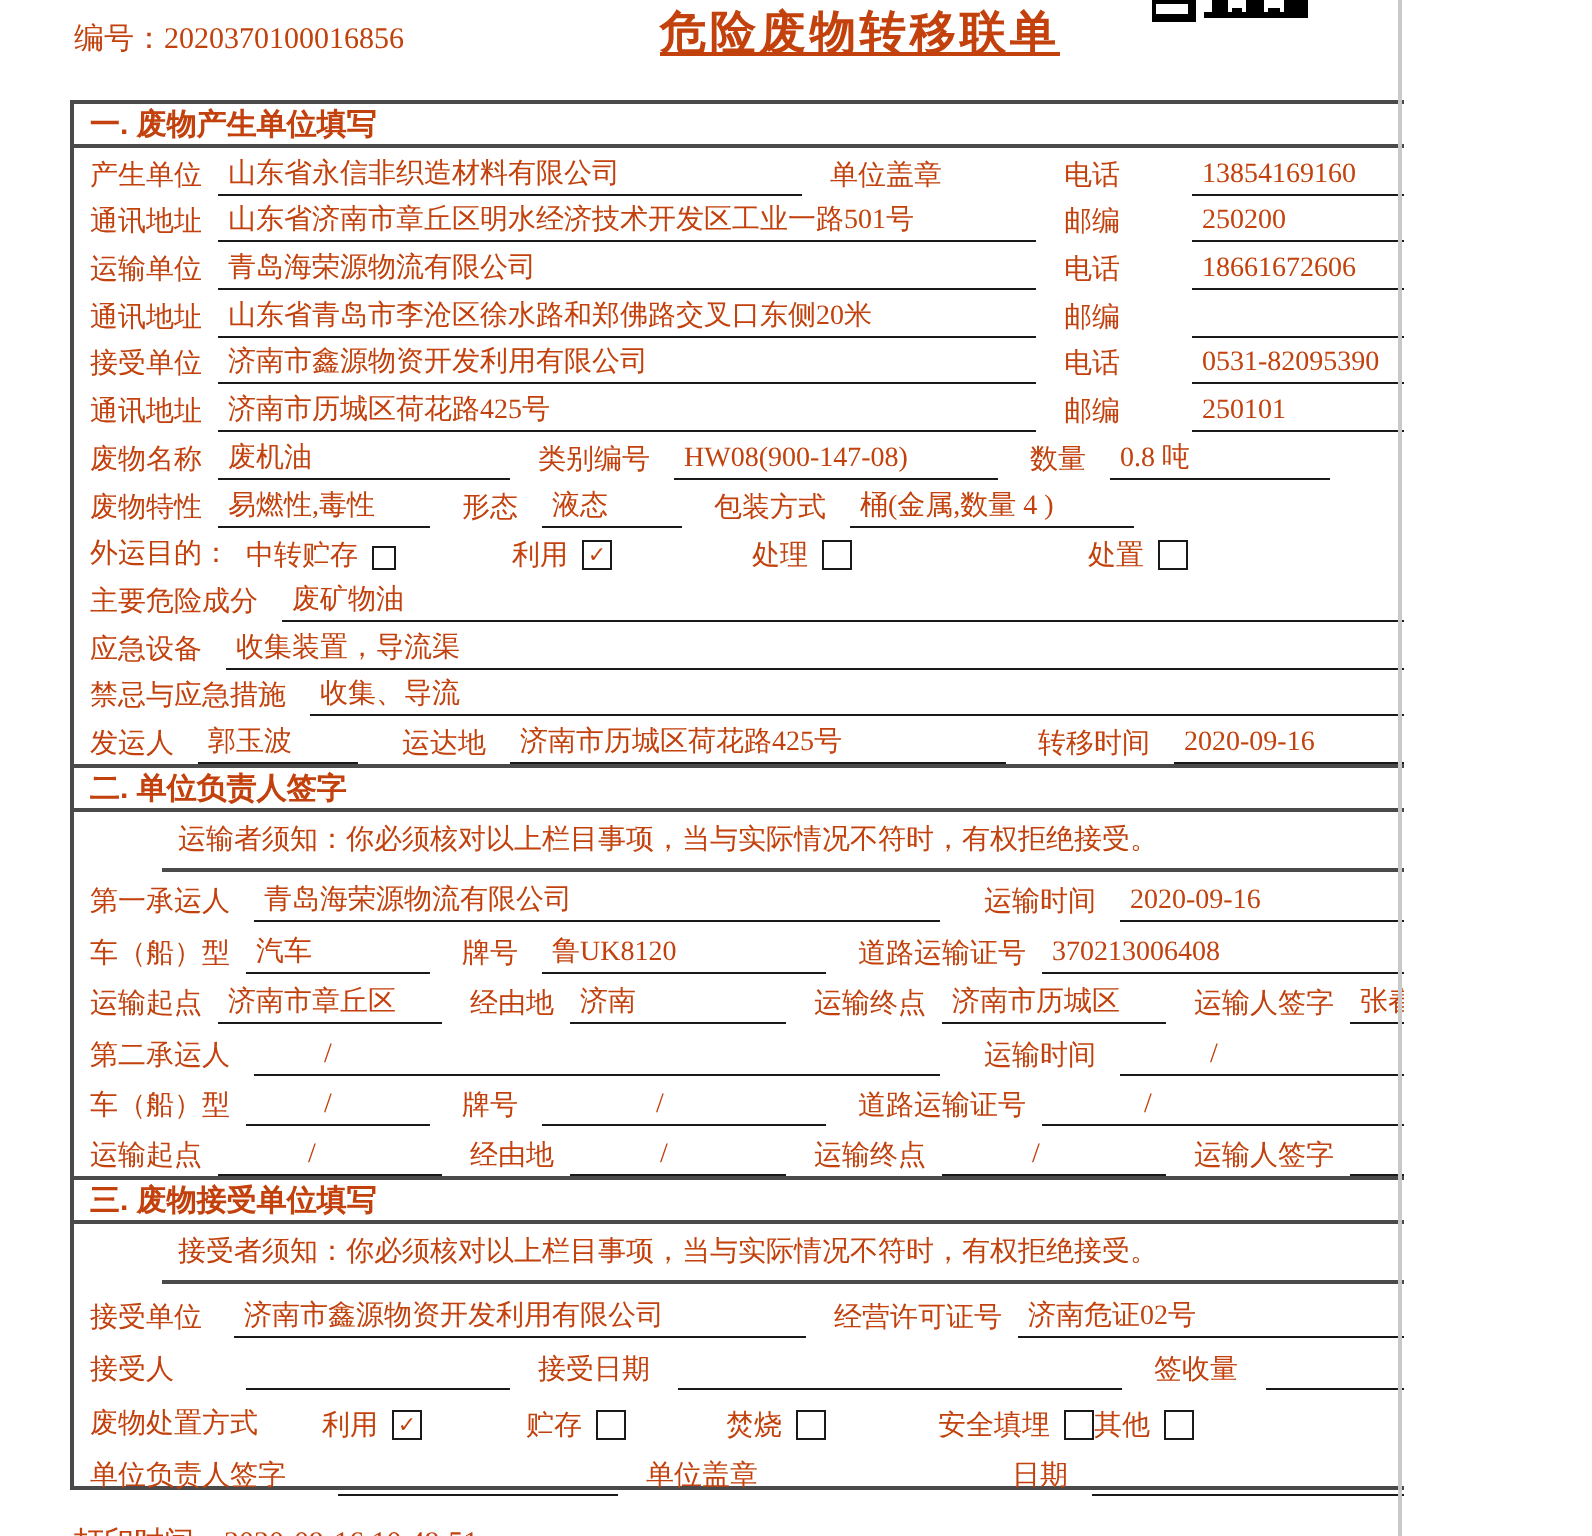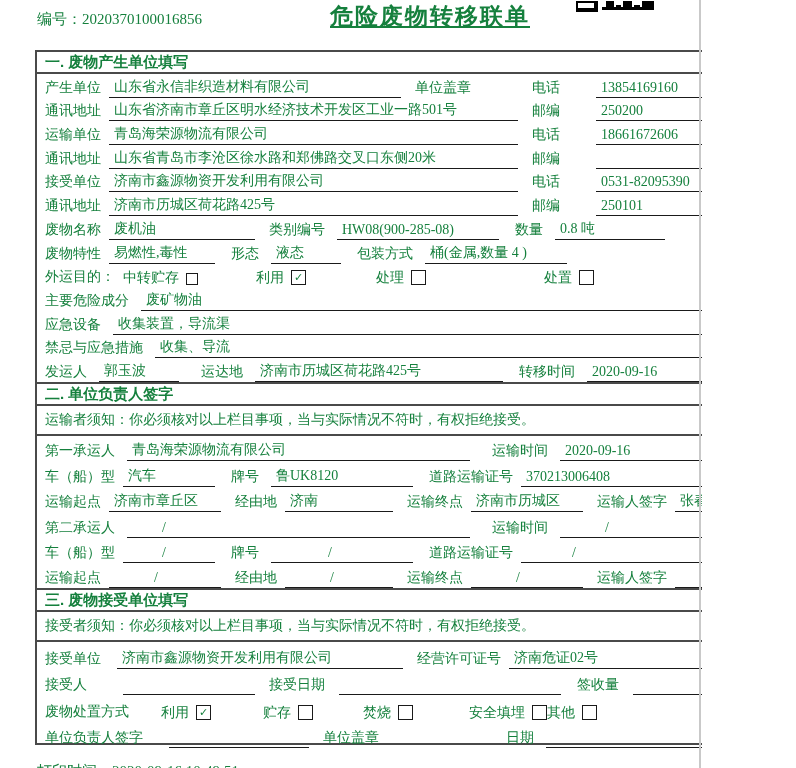--- a/index.html
+++ b/index.html
@@ -1,29 +1,29 @@
 <!DOCTYPE html>
 <html><head>
 <meta charset="utf-8">
 <style>
   html,body{margin:0;padding:0;background:#ffffff;}
   .page{position:relative;width:702px;height:768px;background:#fff;overflow:hidden;
-        font-family:"Liberation Serif","DejaVu Serif",serif;color:#15803d;font-size:14px;}
+        font-family:"Liberation Serif","DejaVu Serif",serif;color:#c2410c;font-size:14px;}
   .page-edge{position:absolute;top:0;right:1px;width:2px;height:100%;background:#c9c9c9;}
   .serial{position:absolute;left:37px;top:10px;font-size:15px;white-space:nowrap;}
   .doc-title{position:absolute;left:270px;top:1px;width:320px;text-align:center;
              font-family:"Liberation Sans","DejaVu Sans",sans-serif;font-weight:bold;font-size:23px;letter-spacing:2px;text-decoration:underline;}
   .qr-frag{position:absolute;left:576px;top:0;width:78px;height:11px;}
   .form-table{position:absolute;left:35px;top:50px;width:723px;height:695px;
               border:2px solid #4a4a4a;box-sizing:border-box;display:flex;flex-direction:column;}
   .sec-h{font-family:"Liberation Sans","DejaVu Sans",sans-serif;font-weight:bold;font-size:15px;
          padding:1px 8px 0 8px;height:19px;border-bottom:2px solid #4a4a4a;box-sizing:content-box;
          display:flex;align-items:center;flex:none;}
   .sec-h.bordered-top{border-top:2px solid #4a4a4a;}
-  .notice{height:28px;display:flex;align-items:center;padding:0 8px;border-bottom:2px solid #4a4a4a;flex:none;}
+  .notice{height:28px;display:flex;align-items:center;padding:0 8px;border-bottom:2px solid #4a4a4a;flex:none;margin-left:44px;}
   .row{display:flex;align-items:flex-end;margin:0 8px;flex:none;}
   .rh-a{height:23.7px;}
   .rh-b{height:25.4px;}
   .rh-c{height:26.5px;}
   .lbl{white-space:nowrap;padding-bottom:1px;}
   .u{border-bottom:1px solid #1a1a1a;padding:0 5px 1px 5px;white-space:nowrap;
      box-sizing:border-box;overflow:hidden;margin-left:24px;}
   .grow{flex:1;}
   .spacer{flex:1;}
   .rc{margin-left:auto;width:216px;display:flex;align-items:flex-end;flex:none;justify-content:flex-end;}
@@ -116,21 +116,21 @@
       <span class="rc">
         <span class="lbl">邮编</span>
         <span class="u">250101</span>
       </span>
     </div>
 
     <div class="row rh-a">
       <span class="lbl">废物名称</span>
       <span class="u ml8" style="width:146px">废机油</span>
       <span class="lbl ml14">类别编号</span>
-      <span class="u ml12" style="width:162px">HW08(900-285-08)</span>
+      <span class="u ml12" style="width:162px">HW08(900-147-08)</span>
       <span class="lbl ml16">数量</span>
       <span class="u ml12" style="width:110px">0.8 吨</span>
       <span class="spacer"></span>
     </div>
 
     <div class="row rh-a">
       <span class="lbl">废物特性</span>
       <span class="u ml8" style="width:106px">易燃性,毒性</span>
       <span class="lbl ml16">形态</span>
       <span class="u ml12" style="width:70px">液态</span>

